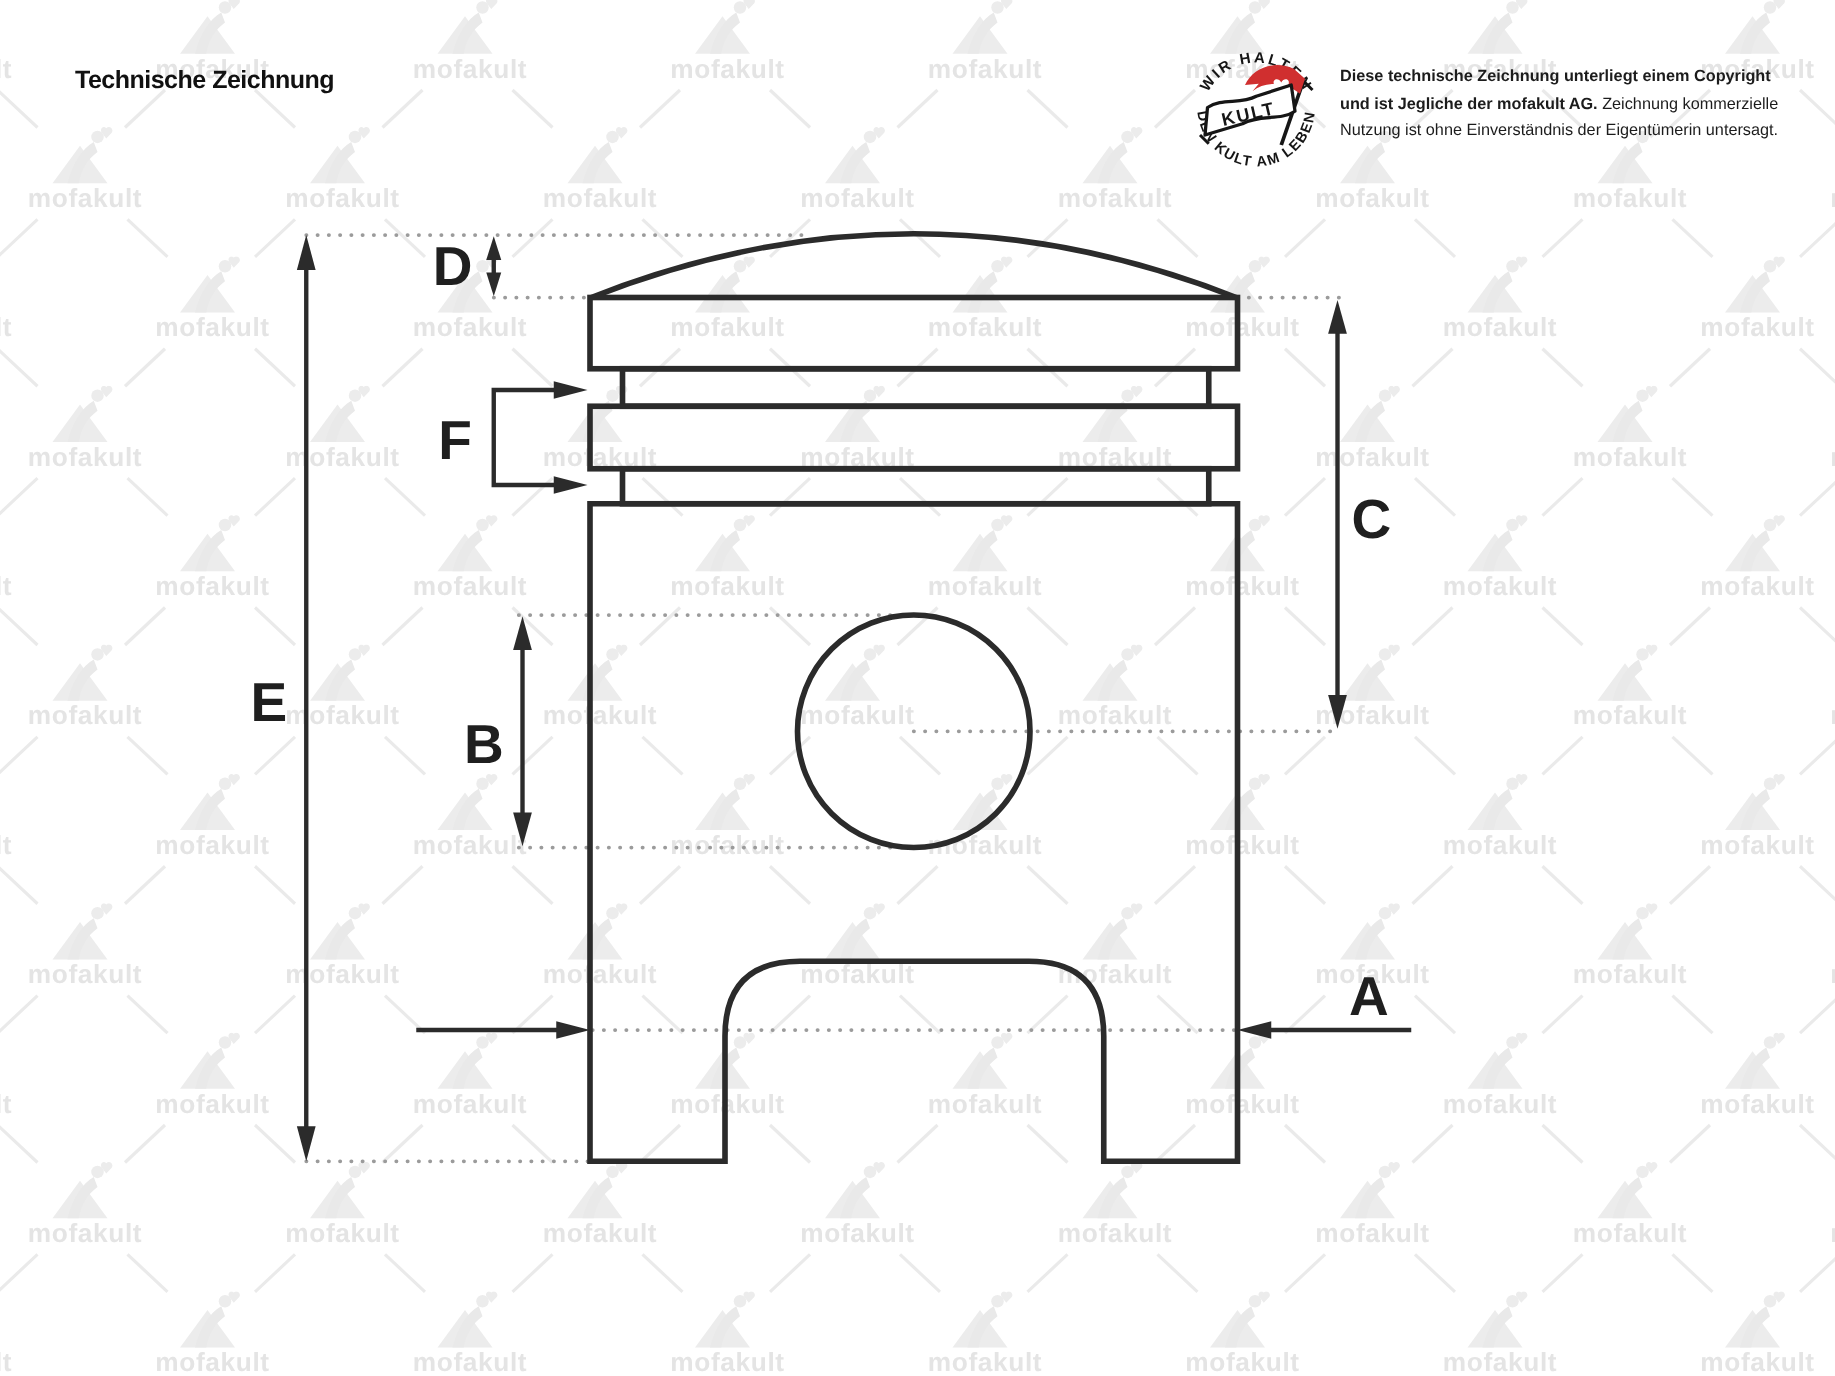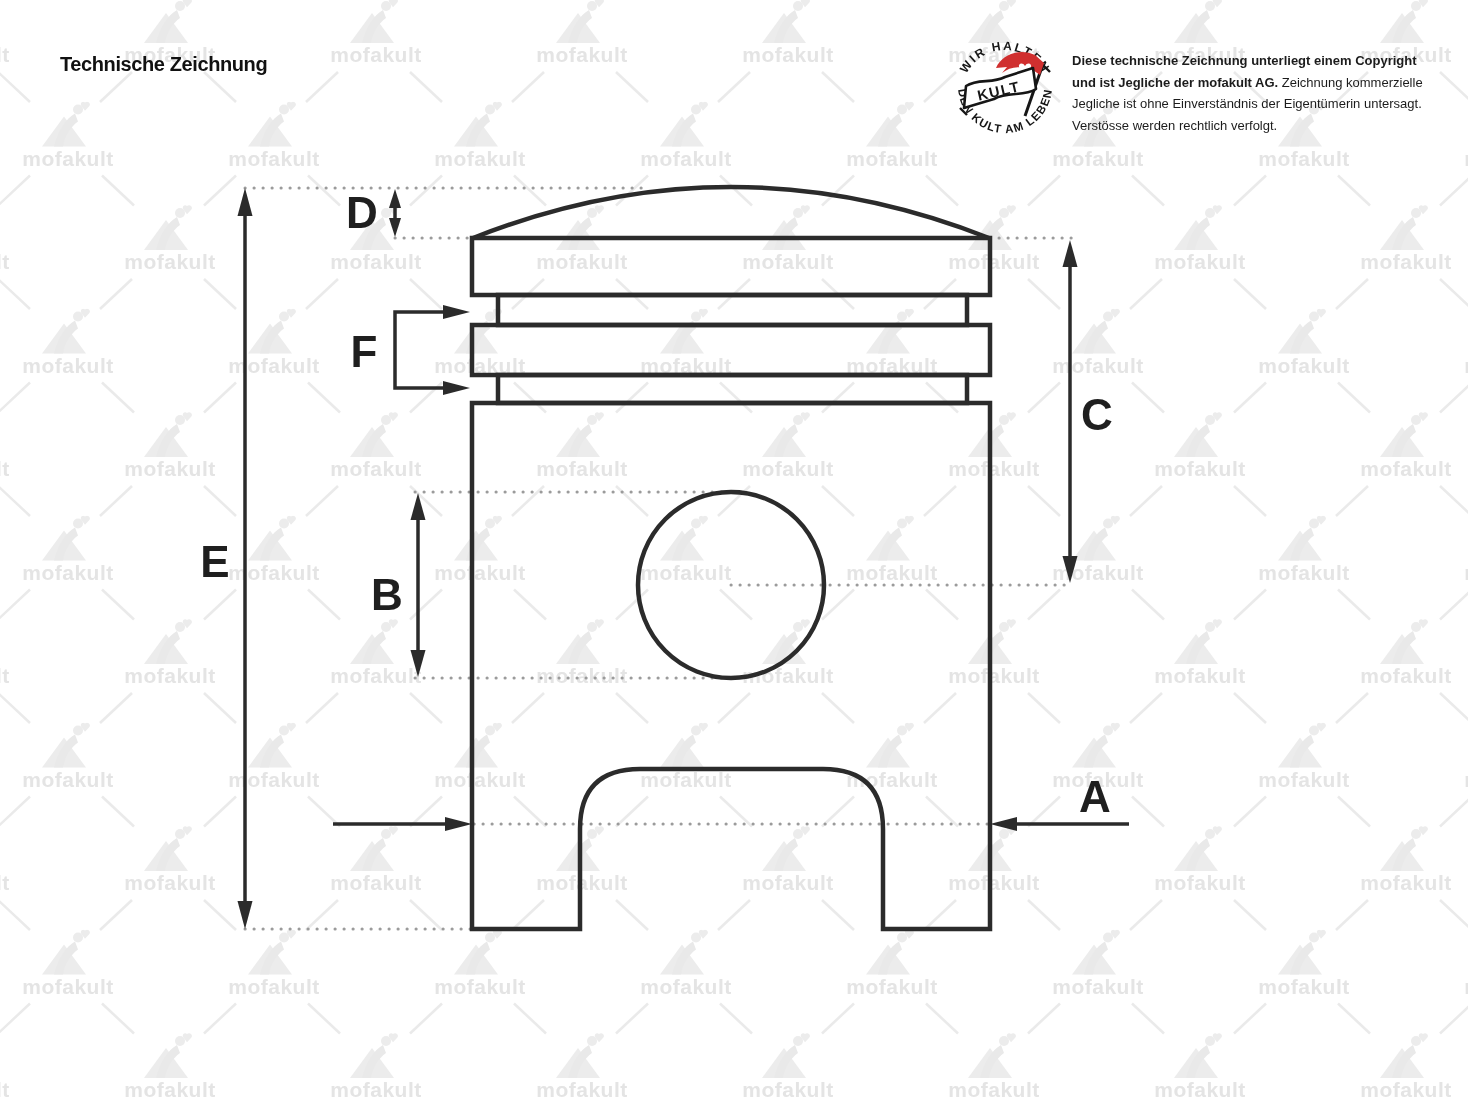--- a/index.html
+++ b/index.html
@@ -672,17 +672,16 @@
       <path d="M48,32 C54,18 72,12 87,19 L96,27 L92,39 C80,29 64,29 54,37 L59,31 Z" fill="#d02f2f"></path>
       <path fill="#ffffff" d="M77,30 C75,26 70,27 71,31 C71.8,33.5 77,36 77,36 C77,36 82.2,33.5 83,31 C84,27 79,26 77,30 Z"></path>
       <path d="M18,50 C30,42 44,48 57,41 L85,32 L88,53 C76,61 60,55 46,63 L16,72 Z" fill="#ffffff" stroke="#161616" stroke-width="2.6" stroke-linejoin="round"></path>
       <text class="stamp-kult" x="51" y="60" text-anchor="middle" transform="rotate(-13 51 56)">KULT</text>
     </g>
   </svg>
 
   <div class="copyright">
     <div class="cl"><span class="b">Diese technische Zeichnung unterliegt einem Copyright</span><span></span></div>
     <div class="cl"><span class="b">und ist Jegliche der mofakult AG.</span><span> Zeichnung kommerzielle</span></div>
-    <div class="cl"><span class="b"></span><span>Jegliche ist ohne Einverständnis der Eigentümerin untersagt.</span></div>
-    <div class="cl"><span class="b"></span><span>Verstösse werden rechtlich verfolgt.</span></div>
+    <div class="cl"><span class="b"></span><span>Nutzung ist ohne Einverständnis der Eigentümerin untersagt.</span></div>
   </div>
 
 </div>
 
 </body></html>

